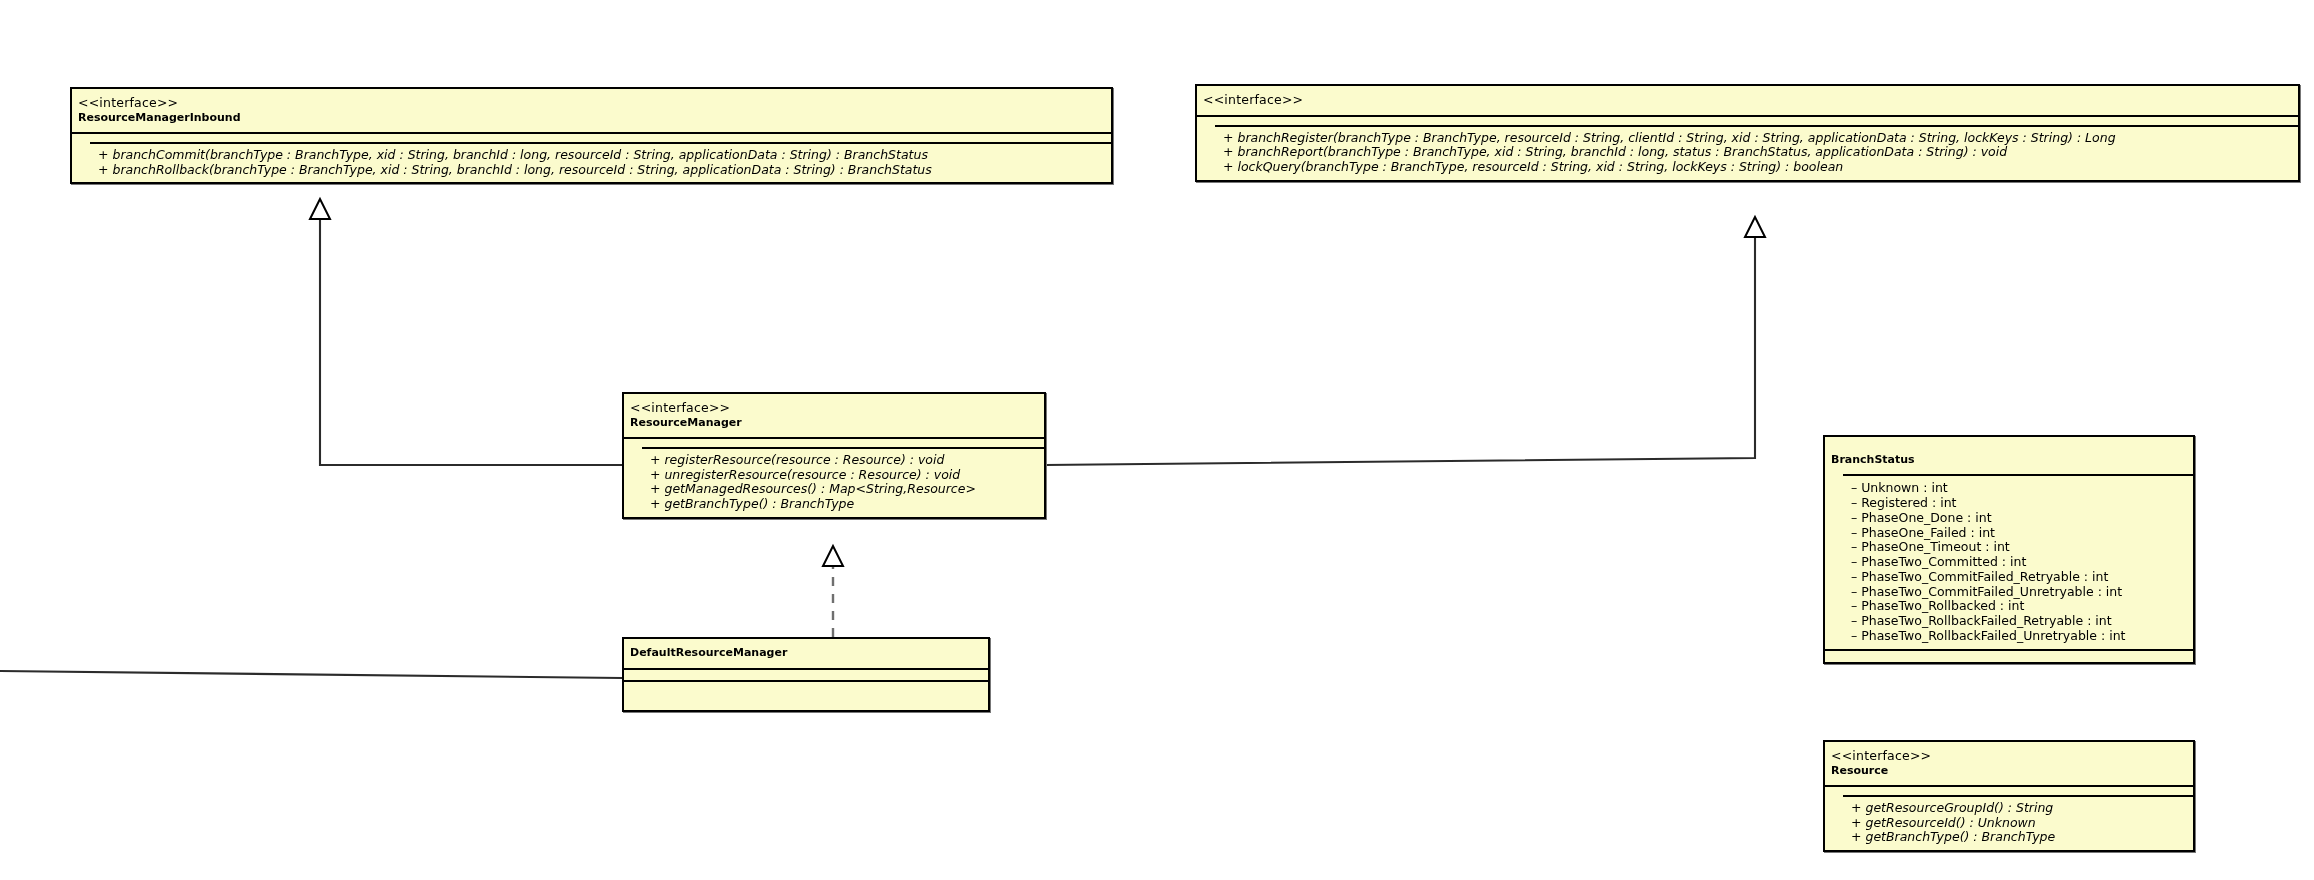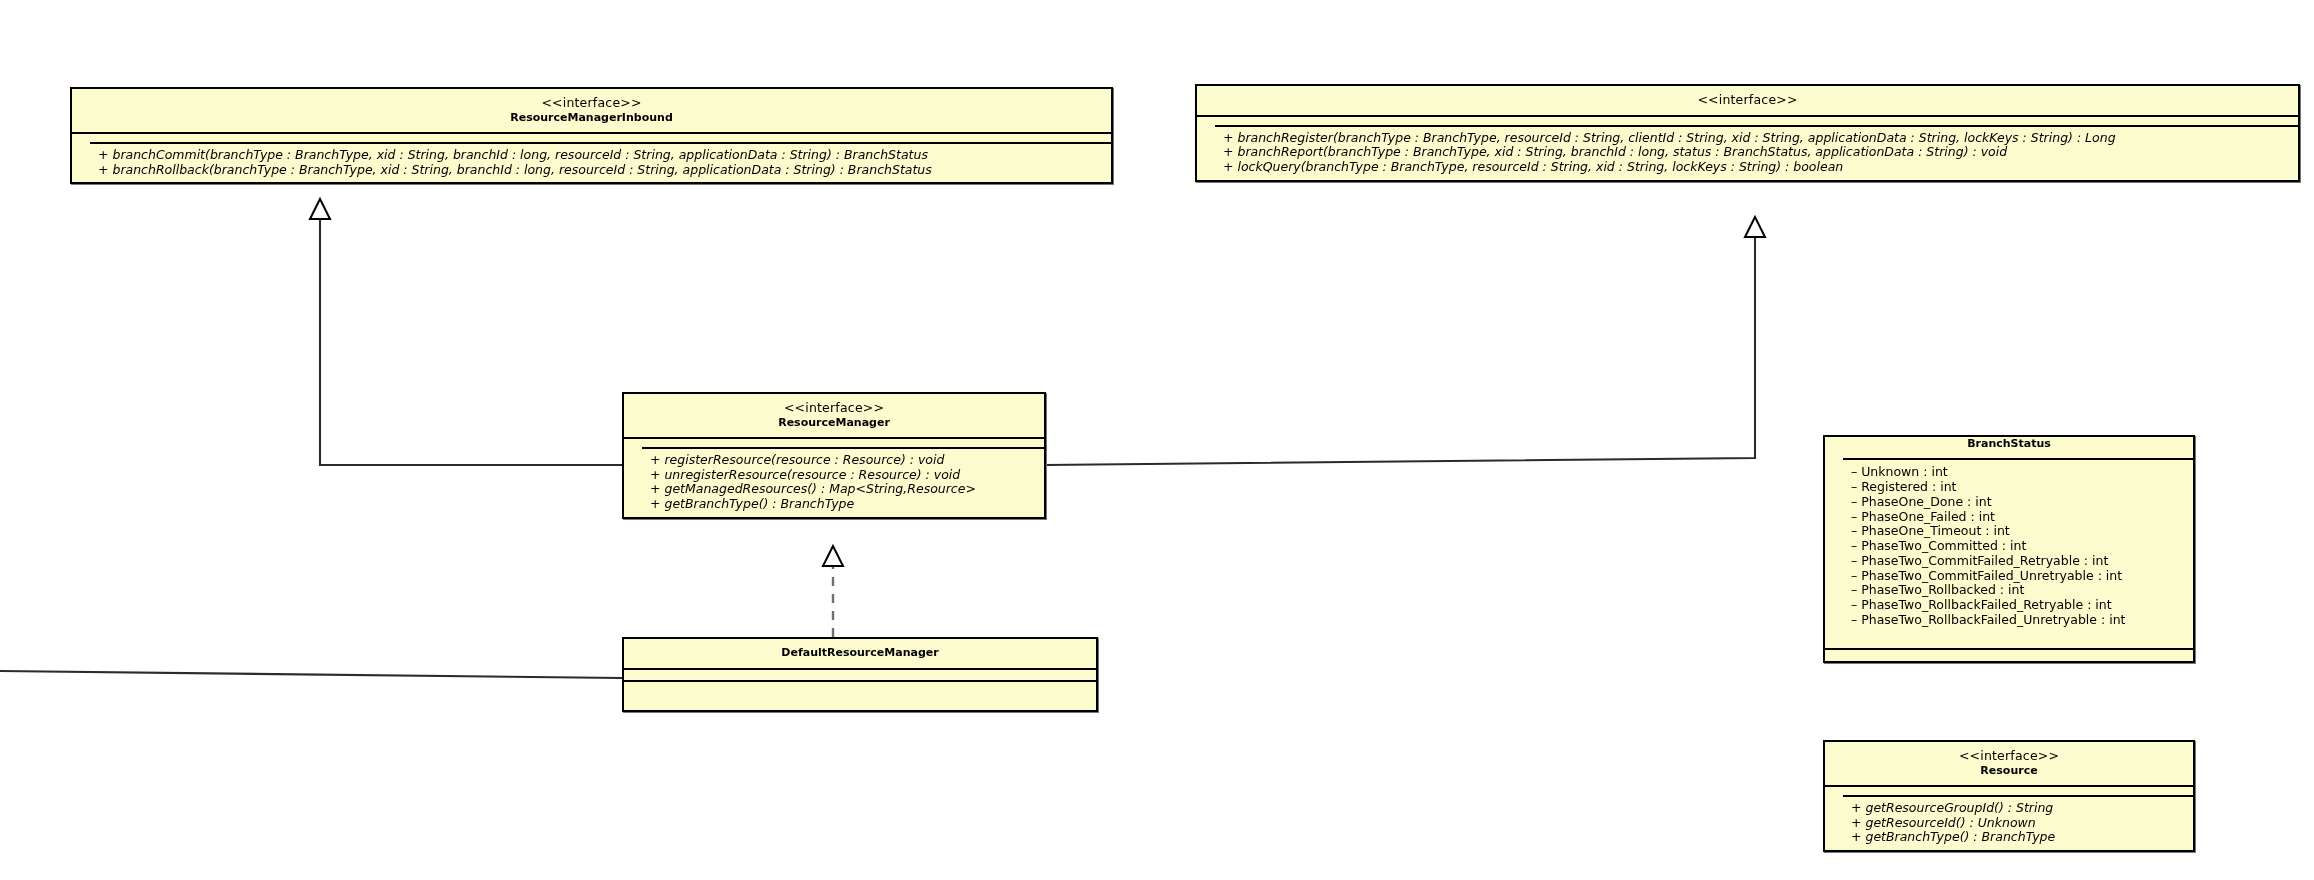--- a/index.html
+++ b/index.html
@@ -15,21 +15,21 @@
     position:absolute;
     background:#fbfbcd;
     border:2px solid #000000;
     box-sizing:border-box;
     box-shadow:1px 1px 0 #777;
     z-index:5;
   }
   .compartment{box-sizing:border-box;}
   .compartment + .compartment{border-top:2px solid #000000;}
   .hdr{
-    text-align:center;
+    text-align:left;
     padding:6px 6px 7px 6px;
   }
   .stereotype{
     font-size:12.5px;color:#000;line-height:1.25;letter-spacing:.2px;
     white-space:nowrap;
   }
   .cname{
     font-size:11px;font-weight:bold;color:#000;line-height:1.3;
     white-space:nowrap;
   }
@@ -101,33 +101,33 @@
     </div>
     <div class="compartment spacer-compartment"></div>
     <div class="compartment members">
       <div class="member ital">+ registerResource(resource : Resource) : void</div>
       <div class="member ital">+ unregisterResource(resource : Resource) : void</div>
       <div class="member ital">+ getManagedResources() : Map&lt;String,Resource&gt;</div>
       <div class="member ital">+ getBranchType() : BranchType</div>
     </div>
   </div>
 
-  <div class="uml-box" style="left:622px; top:637px; width:476px;">
+  <div class="uml-box" style="left:622px; top:637px; width:368px;">
     <div class="compartment hdr" style="padding-top:7px;padding-bottom:8px;">
       <div class="cname">DefaultResourceManager</div>
     </div>
     <div class="compartment empty-compartment small"></div>
     <div class="compartment empty-compartment"></div>
   </div>
 
   <div class="uml-box" style="left:1823px; top:435px; width:372px;">
-    <div class="compartment hdr" style="padding-top:0;padding-bottom:7px;">
+    <div class="compartment hdr" style="padding-top:16px;padding-bottom:7px;">
       <div class="cname">BranchStatus</div>
     </div>
-    <div class="compartment members" style="padding-top:5px;padding-bottom:20px;">
+    <div class="compartment members" style="padding-top:5px;padding-bottom:5px;">
       <div class="member">– Unknown : int</div>
       <div class="member">– Registered : int</div>
       <div class="member">– PhaseOne_Done : int</div>
       <div class="member">– PhaseOne_Failed : int</div>
       <div class="member">– PhaseOne_Timeout : int</div>
       <div class="member">– PhaseTwo_Committed : int</div>
       <div class="member">– PhaseTwo_CommitFailed_Retryable : int</div>
       <div class="member">– PhaseTwo_CommitFailed_Unretryable : int</div>
       <div class="member">– PhaseTwo_Rollbacked : int</div>
       <div class="member">– PhaseTwo_RollbackFailed_Retryable : int</div>

